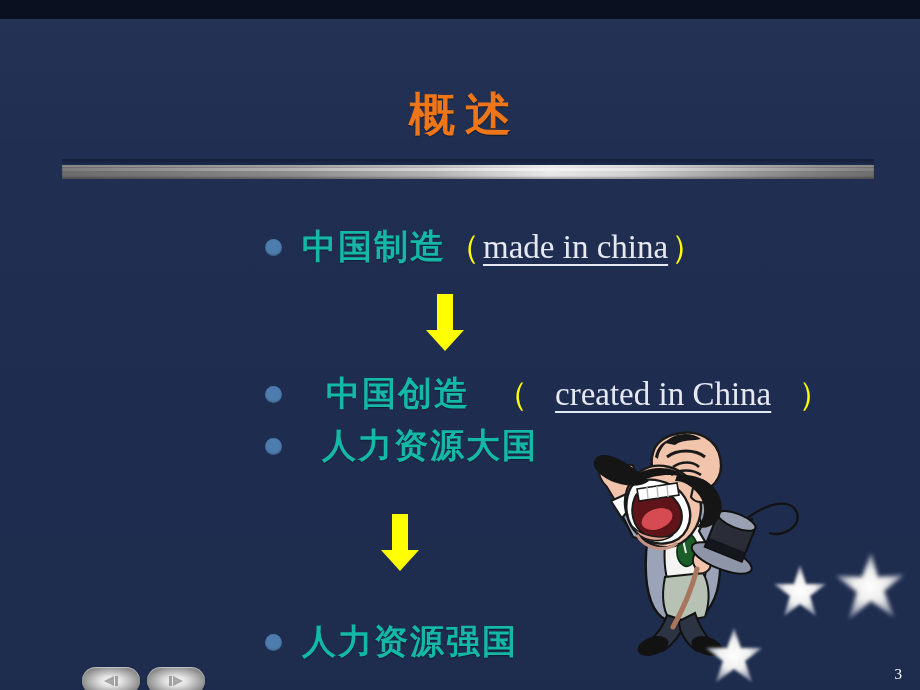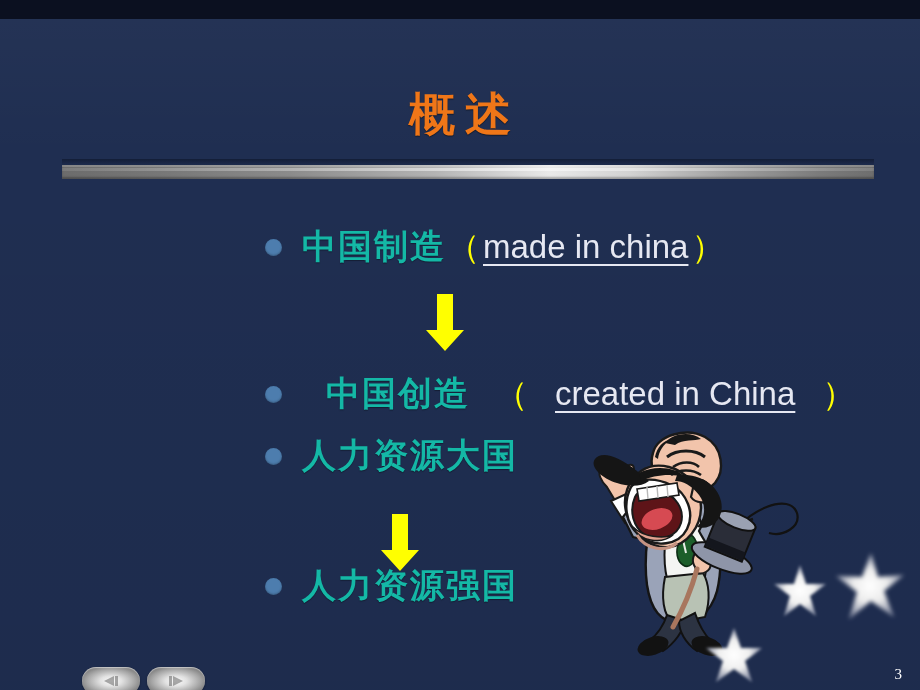--- a/index.html
+++ b/index.html
@@ -114,34 +114,34 @@
   }
   .paren {
     color: #ffff00;
     font-family: "DejaVu Sans", sans-serif;
     font-size: 33px;
     font-weight: 400;
     padding: 0 1px;
   }
   .en {
     color: #e6e8f2;
-    font-family: Liberation Sans, sans-serif;
+    font-family: Liberation Serif, serif;
     font-size: 33px;
     font-weight: 400;
     text-decoration: underline;
     text-underline-offset: 6px;
     text-decoration-thickness: 2px;
     letter-spacing: 0px;
     padding: 0 2px;
   }
 
   #line1 { left: 265px; top: 205px; }
   #line2 { left: 265px; top: 352px; gap: 24px; }
-  #line3 { left: 265px; top: 414px; }
-  #line4 { left: 265px; top: 544px; }
+  #line3 { left: 265px; top: 404px; gap: 20px; }
+  #line4 { left: 265px; top: 600px; }
 
   
   .arrow {
     position: absolute;
     width: 44px;
     height: 58px;
   }
   #arrow1 { left: 423px; top: 275px; }
   #arrow2 { left: 378px; top: 495px; }
 

